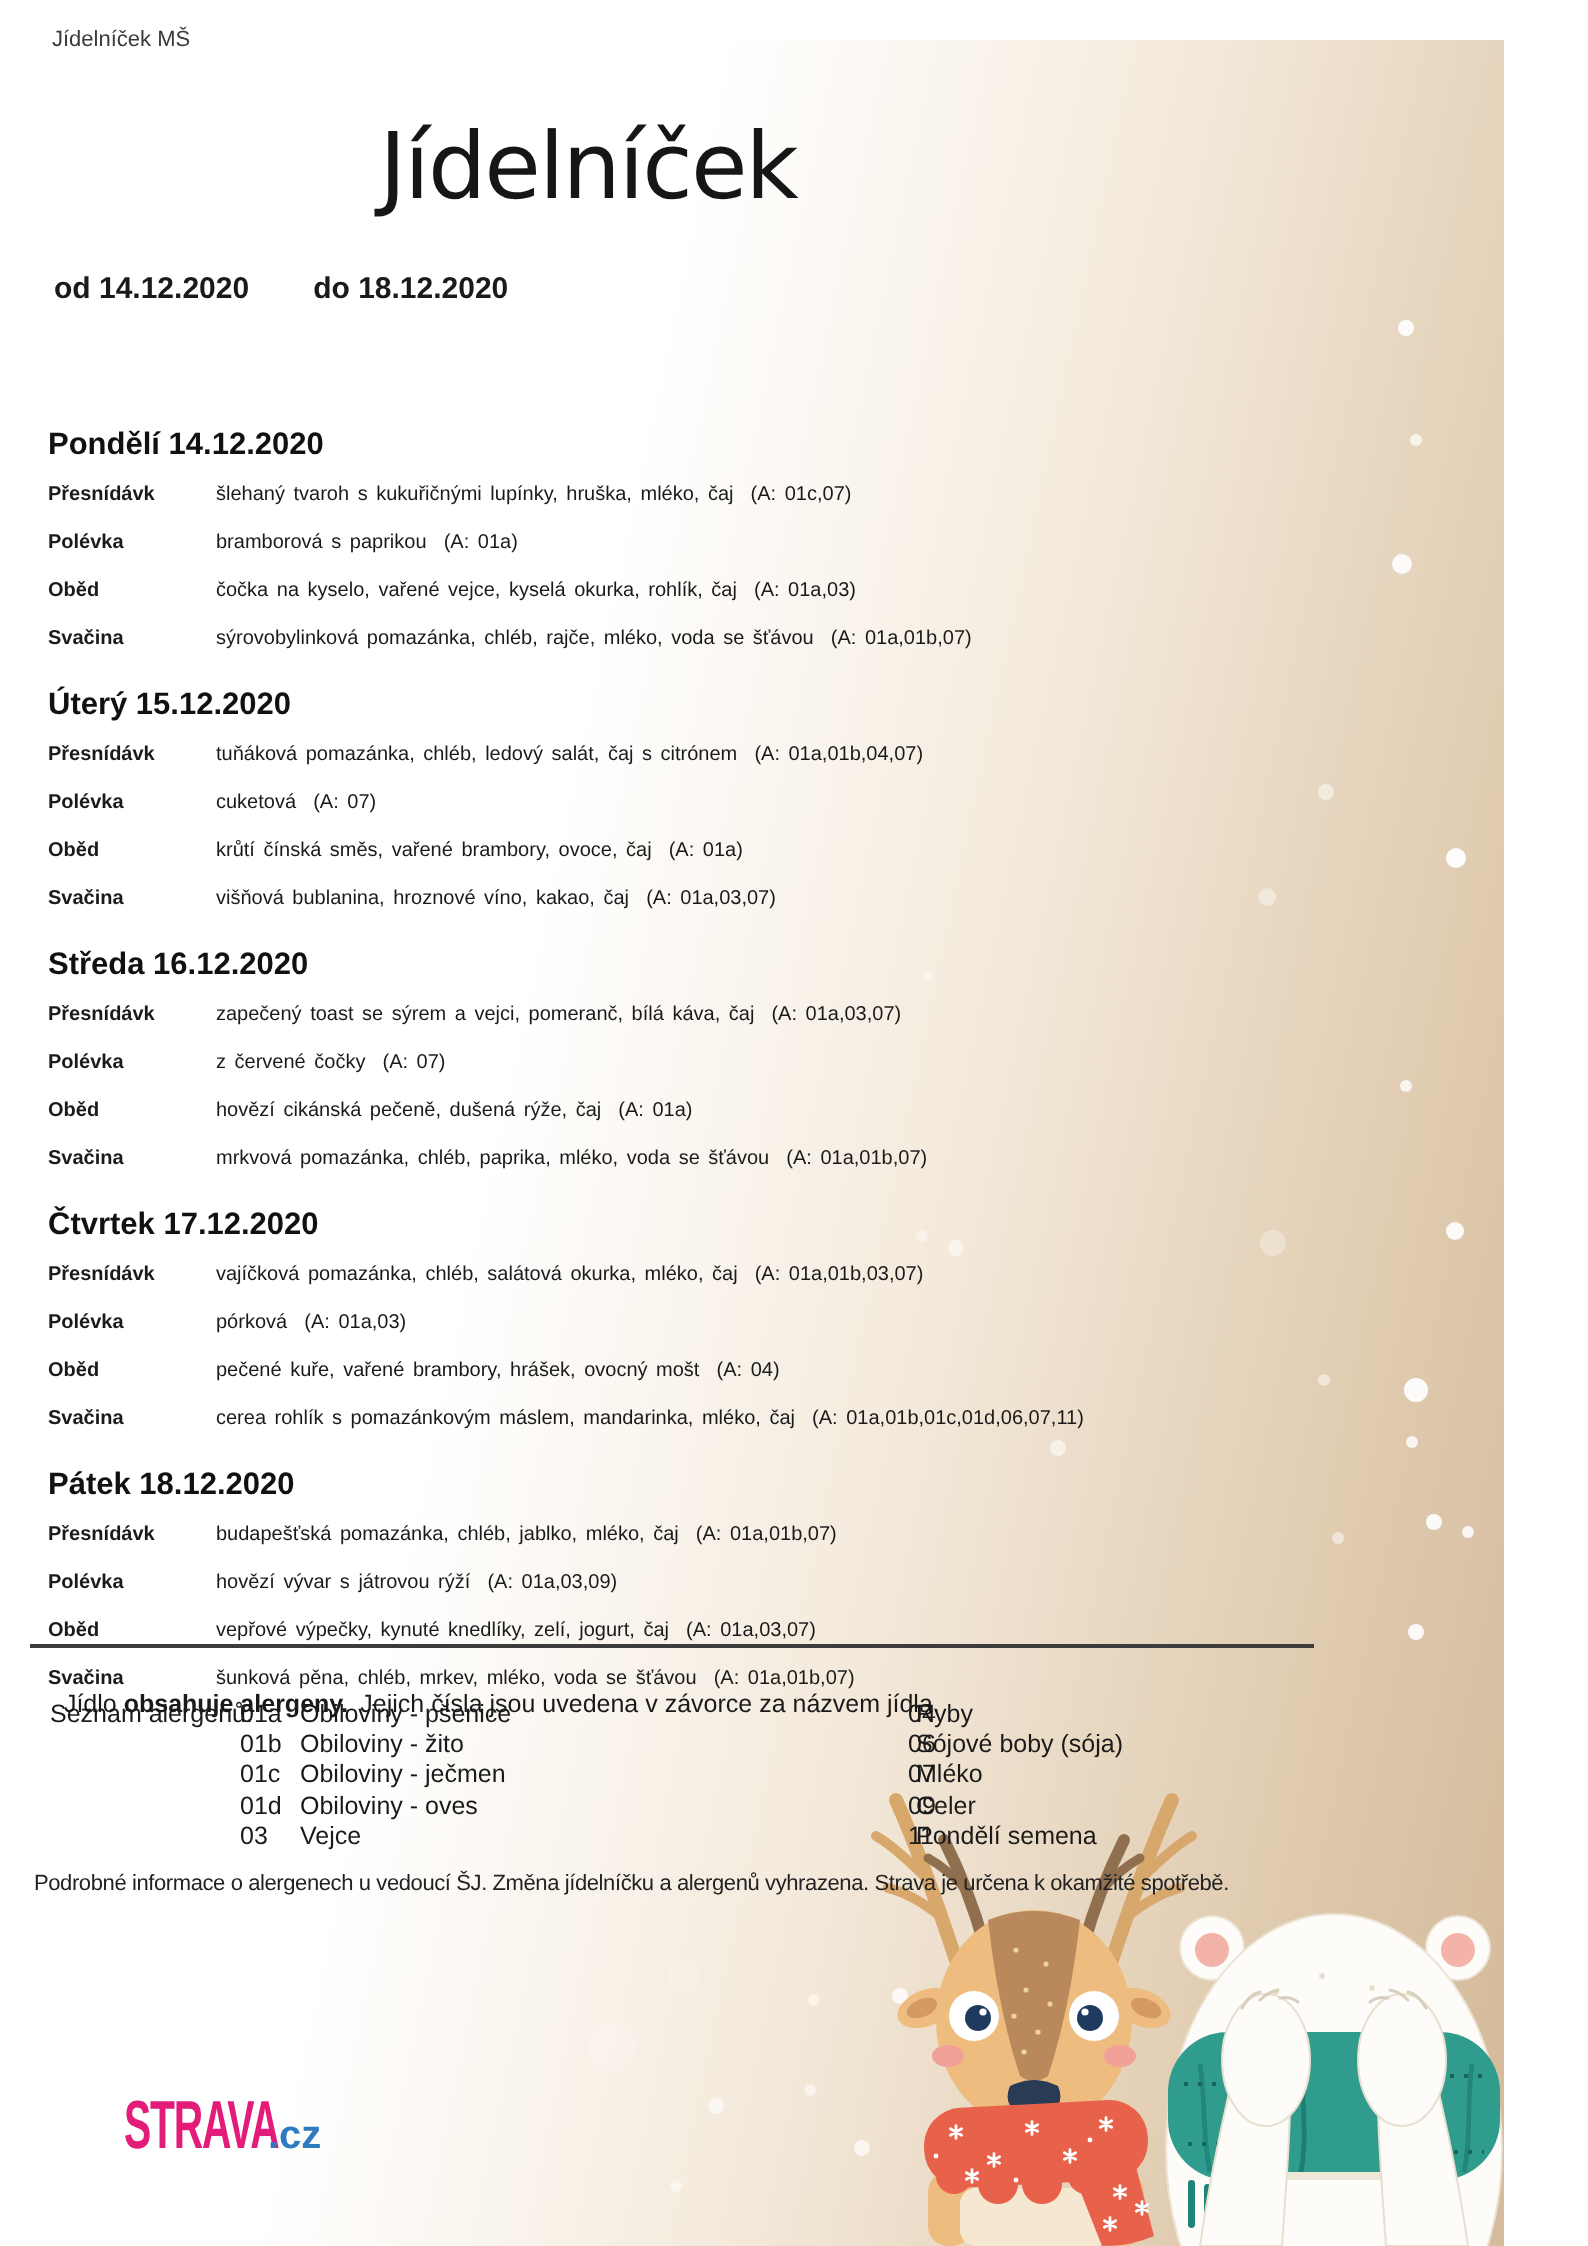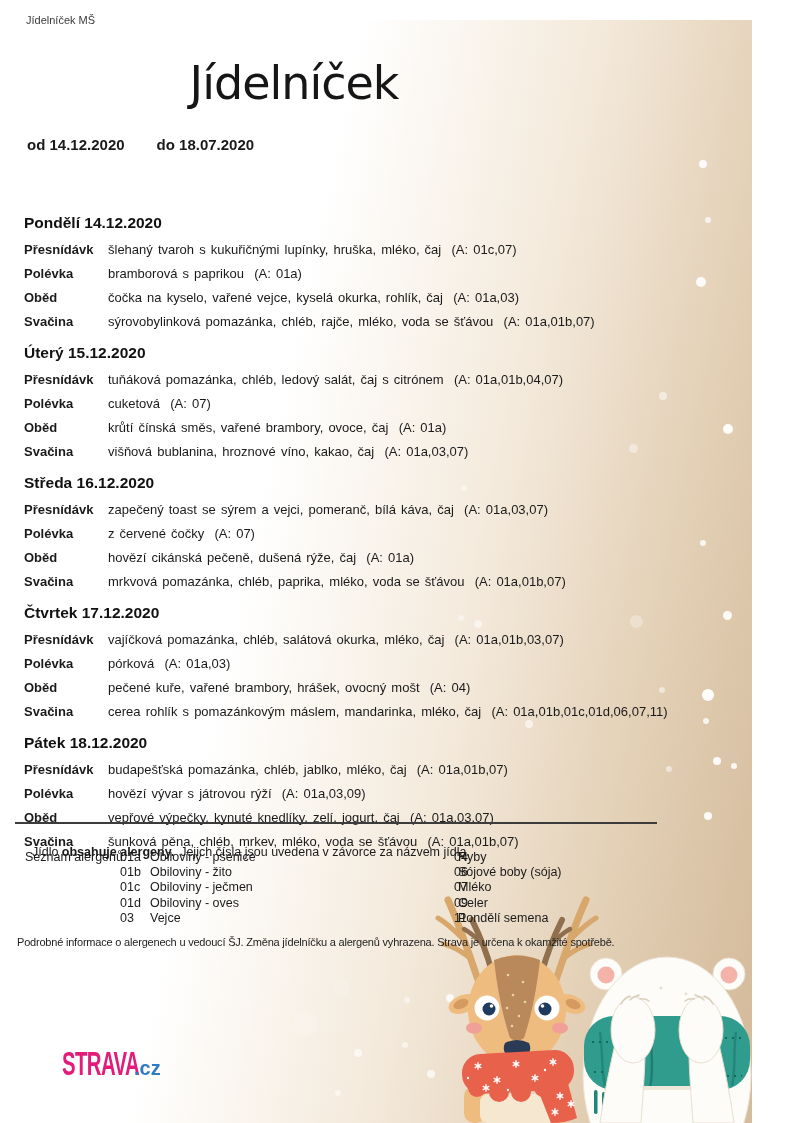--- a/index.html
+++ b/index.html
@@ -12,21 +12,21 @@
   .dot { position:absolute; background:#fff; border-radius:50%; }
   .corner { position:absolute; left:26px; top:14px; font-size:11px; color:#3a3a3a; }
   .title { position:absolute; left:0; top:56px; width:588px; text-align:center;
            font-family:"DejaVu Sans", sans-serif; font-weight:normal;
            font-size:46px; letter-spacing:-1px; color:#161616; }
   .daterange { position:absolute; left:27px; top:136px; font-size:15px; font-weight:bold; }
   .daterange span { margin-right:32px; }
   .day { position:absolute; left:24px; width:745px; height:130px;margin-top:40px; }
   .day h2 { font-size:15.5px; font-weight:bold; color:#111; }
   .d0{top:174px}.d1{top:304px}.d2{top:434px}.d3{top:564px}.d4{top:694px}
-  .mrow { position:absolute; left:0; white-space:pre; font-size:13px; }
+  .mrow { position:absolute; left:0; white-space:pre; font-size:10px; }
   .r0{top:28px}.r1{top:52px}.r2{top:76px}.r3{top:100px}
   .lbl { display:inline-block; width:84px; font-weight:bold; white-space:normal; }
   .txt { word-spacing:1.5px; }
   .divider { position:absolute; left:15px; top:822px; width:642px; height:1.5px; background:#3c3c3c; }
   .note { position:absolute; left:25px; top:831px; font-size:12.5px; white-space:pre; }
   .note .b { font-weight:bold; }
   .note .p3 { margin-left:6px; }
   .alg { position:absolute; left:25px; top:850px; width:640px; font-size:12.5px; }
   .alg .alg-label { position:absolute; left:0; top:0; }
   .alg .arow { position:absolute; left:0; width:640px; white-space:nowrap; }
@@ -198,21 +198,21 @@
     <use href="#sf" transform="translate(571,1104)"></use>
     <circle cx="508" cy="1090" r="1.2" fill="#fff"></circle>
     <circle cx="468" cy="1078" r="1.2" fill="#fff"></circle>
     <circle cx="545" cy="1070" r="1.2" fill="#fff"></circle>
   </g>
 </svg>
 
 <div class="corner">Jídelníček MŠ</div>
 <h1 class="title">Jídelníček</h1>
 <div class="daterange">
-  <span>od 14.12.2020</span><span>do 18.07.2020</span>
+  <span>od 14.12.2020</span><span>do 18.12.2020</span>
 </div>
 
 <section class="day d0">
   <h2>Pondělí 14.12.2020</h2>
   <div class="mrow r0"><span class="lbl">Přesnídávk</span><span class="txt">šlehaný tvaroh s kukuřičnými lupínky, hruška, mléko, čaj  (A: 01c,07)</span></div>
   <div class="mrow r1"><span class="lbl">Polévka</span><span class="txt">bramborová s paprikou  (A: 01a)</span></div>
   <div class="mrow r2"><span class="lbl">Oběd</span><span class="txt">čočka na kyselo, vařené vejce, kyselá okurka, rohlík, čaj  (A: 01a,03)</span></div>
   <div class="mrow r3"><span class="lbl">Svačina</span><span class="txt">sýrovobylinková pomazánka, chléb, rajče, mléko, voda se šťávou  (A: 01a,01b,07)</span></div>
 </section>
 <section class="day d1">

